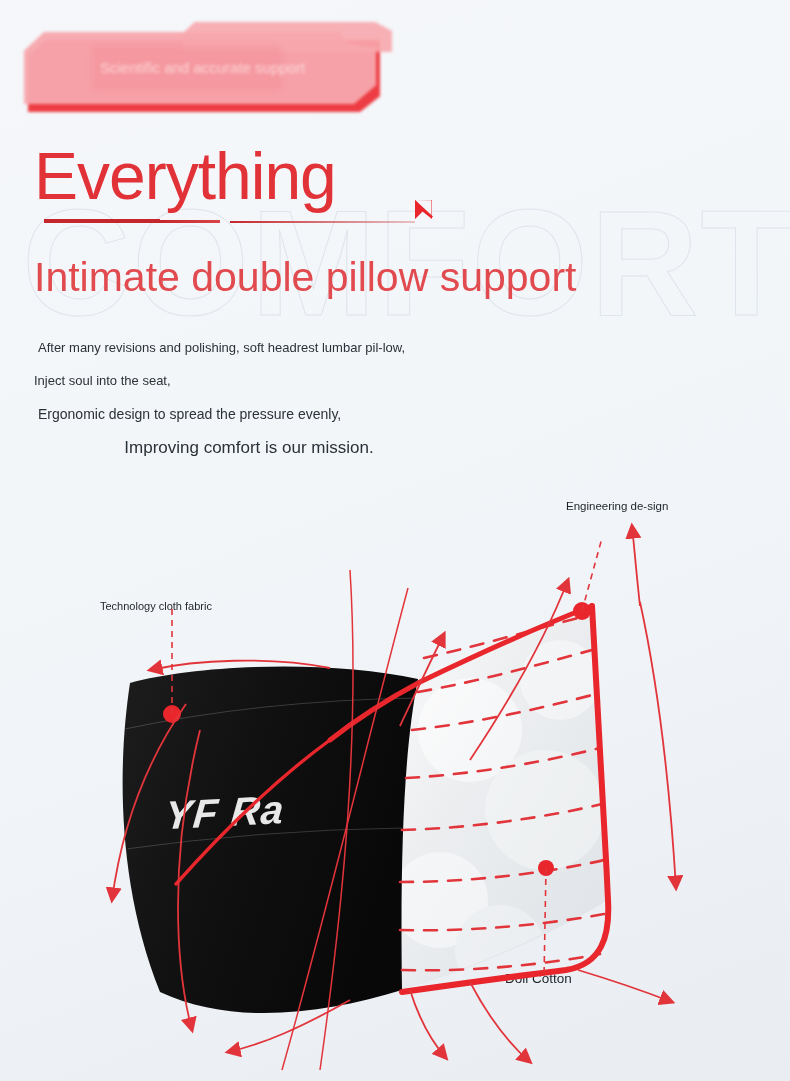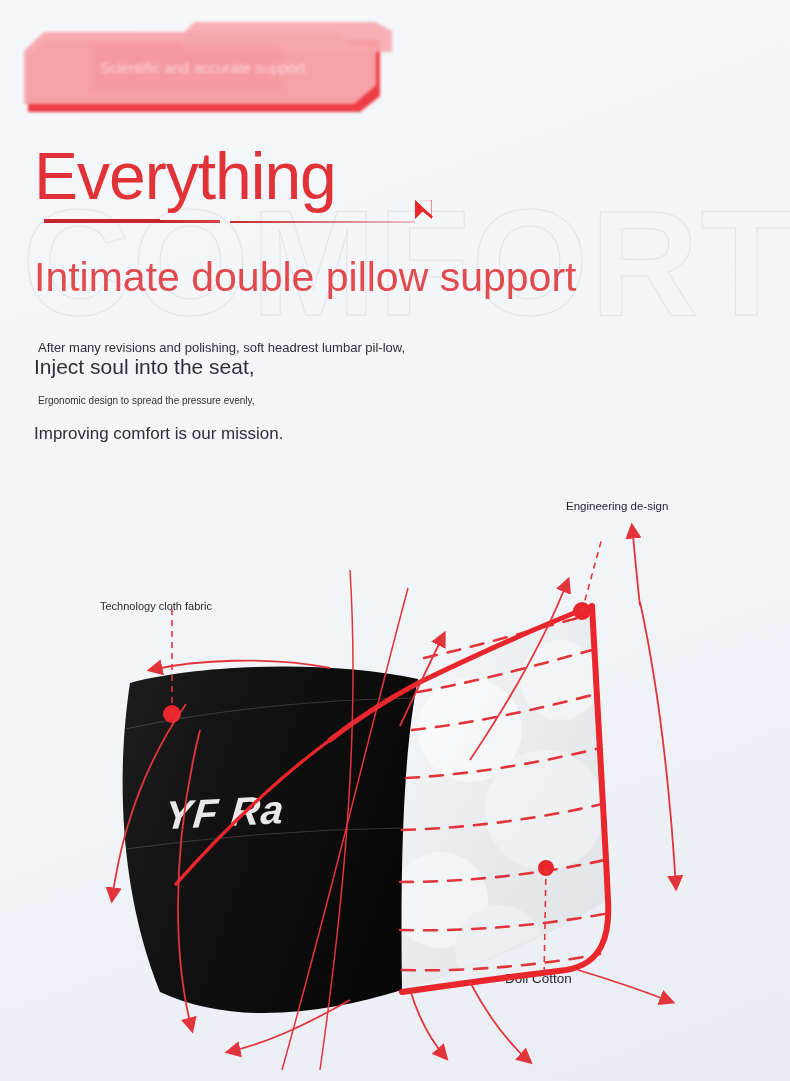--- a/index.html
+++ b/index.html
@@ -81,23 +81,23 @@
     position:absolute;left:34px;top:255px;
     font-size:41px;line-height:44px;font-weight:400;color:#e14a4e;
   }
 
   
   .cursor-icon{position:absolute;left:412px;top:197px;width:26px;height:26px;}
 
   
   .copy{position:absolute;left:34px;top:340px;width:430px;color:#2b3138;}
   .copy .l1{font-size:13px;line-height:16px;margin-left:4px;width:385px;}
-  .copy .l2{font-size:21px;line-height:22px;}
-  .copy .l3{font-size:10px;line-height:19px;margin-top:13px;margin-left:4px;}
-  .copy .l4{font-size:17px;line-height:22px;margin-top:13px;}
+  .copy .l2{font-size:13px;line-height:22px;margin-top:14px;}
+  .copy .l3{font-size:14px;line-height:19px;margin-top:13px;margin-left:4px;}
+  .copy .l4{font-size:17px;line-height:22px;margin-top:13px;text-align:center;}
 
   
   .lbl{position:absolute;color:#1f242b;}
   .lbl-3d{left:546px;top:466px;width:150px;font-size:13.5px;line-height:16px;}
   .lbl-eng{left:566px;top:499px;width:110px;font-size:11.5px;line-height:14px;}
   .lbl-tech{left:100px;top:598px;width:140px;font-size:11px;line-height:16px;}
   .lbl-doll{left:505px;top:971px;font-size:13.5px;line-height:16px;}
 
   
   .figure{position:absolute;left:0;top:430px;width:790px;height:651px;}

